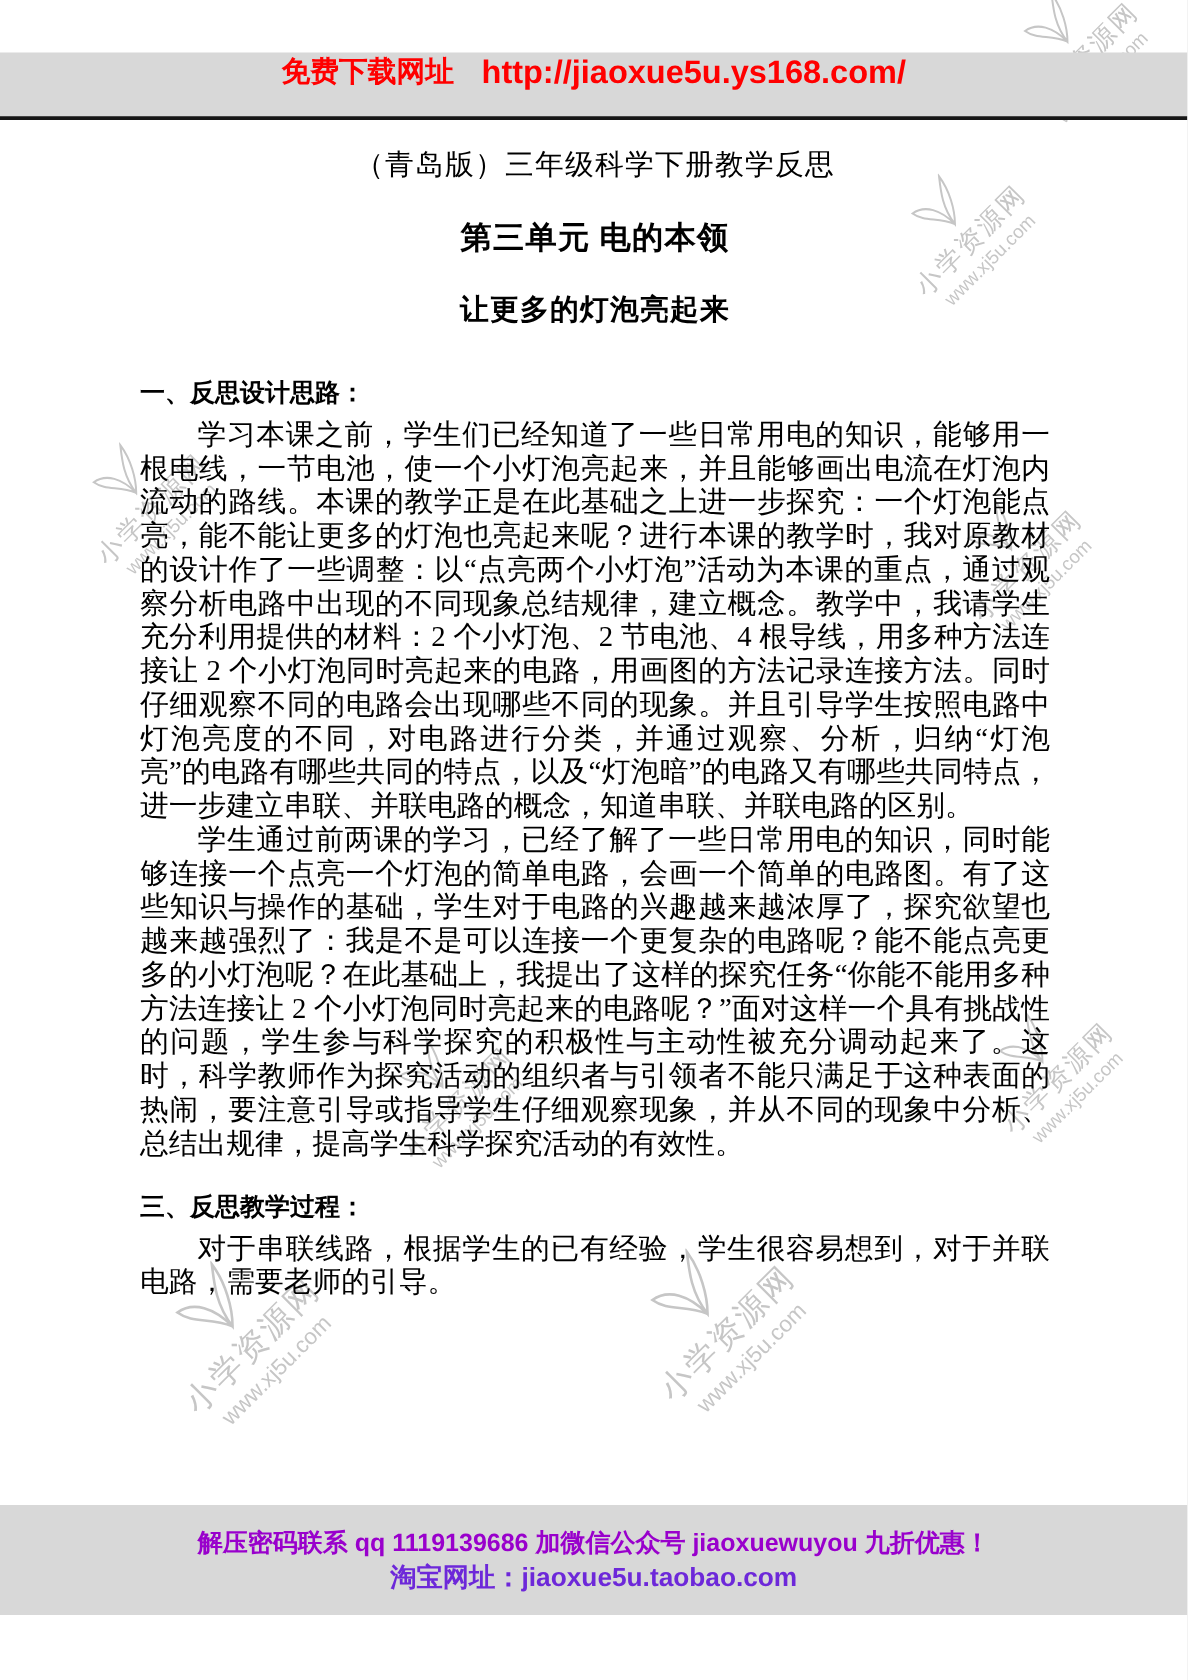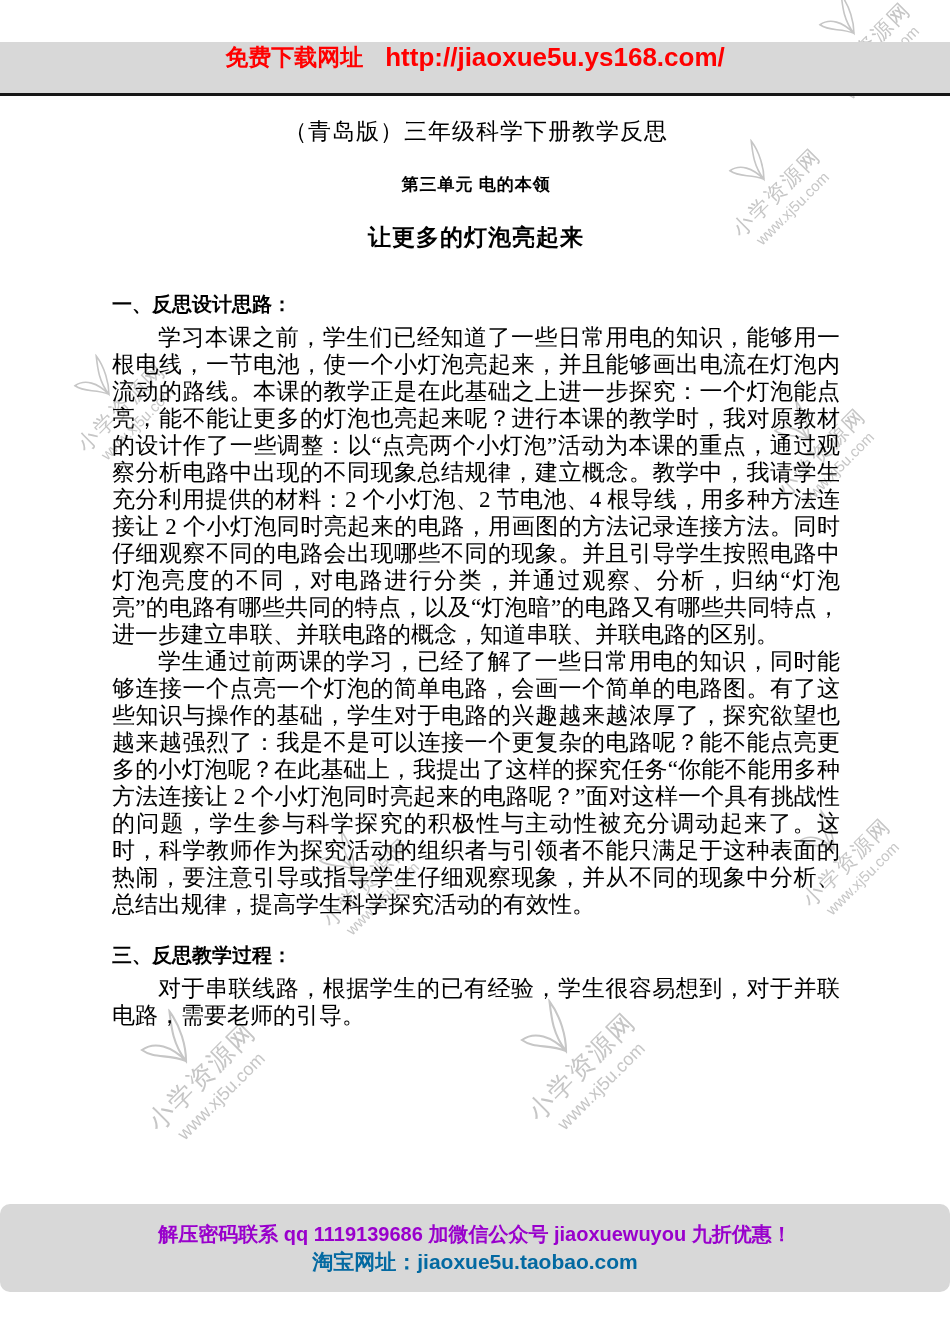--- a/index.html
+++ b/index.html
@@ -33,21 +33,21 @@
 
   
   .content {
     position:absolute; top:116px; left:112px; width:728px;
   }
   .doc-title {
     text-align:center; font-size:23px; font-weight:400;
     margin-bottom:26px; letter-spacing:1px;
   }
   .doc-unit {
-    text-align:center; font-size:17px; font-weight:700;
+    text-align:center; font-size:25px; font-weight:700;
     margin-bottom:26px; letter-spacing:1px;
   }
   .doc-lesson {
     text-align:center; font-size:23px; font-weight:700;
     margin-bottom:38px; letter-spacing:1px;
   }
   .sec-heading {
     font-size:20px; font-weight:700;
     margin-top:24px; margin-bottom:6px;
   }
@@ -73,27 +73,26 @@
   .wm svg { display:block; margin-bottom:2px; }
 
   .content, .header-band, .footer-band { z-index:1; }
 
   
   .footer-band {
     position:absolute; top:1204px; left:0; right:0; height:88px;
     background:#d8d8d8;
     display:flex; flex-direction:column; align-items:center; justify-content:center; gap:0;
     font-family:"Liberation Sans","DejaVu Sans",sans-serif;
-    border-radius:10px;
   }
   .footer-band .f-line1 {
     color:#9900cc; font-weight:bold; font-size:20px;
   }
   .footer-band .f-line2 {
-    color:#0369a1; font-weight:bold; font-size:21px;
+    color:#6d28d9; font-weight:bold; font-size:21px;
   }
   .footer-band .f-url { cursor:pointer; }
 </style>
 </head>
 <body>
 
 <div class="page">
 
   <div class="wm" style="left:800px; top:-6px;">
     <svg width="40" height="40" viewBox="0 0 40 40">

